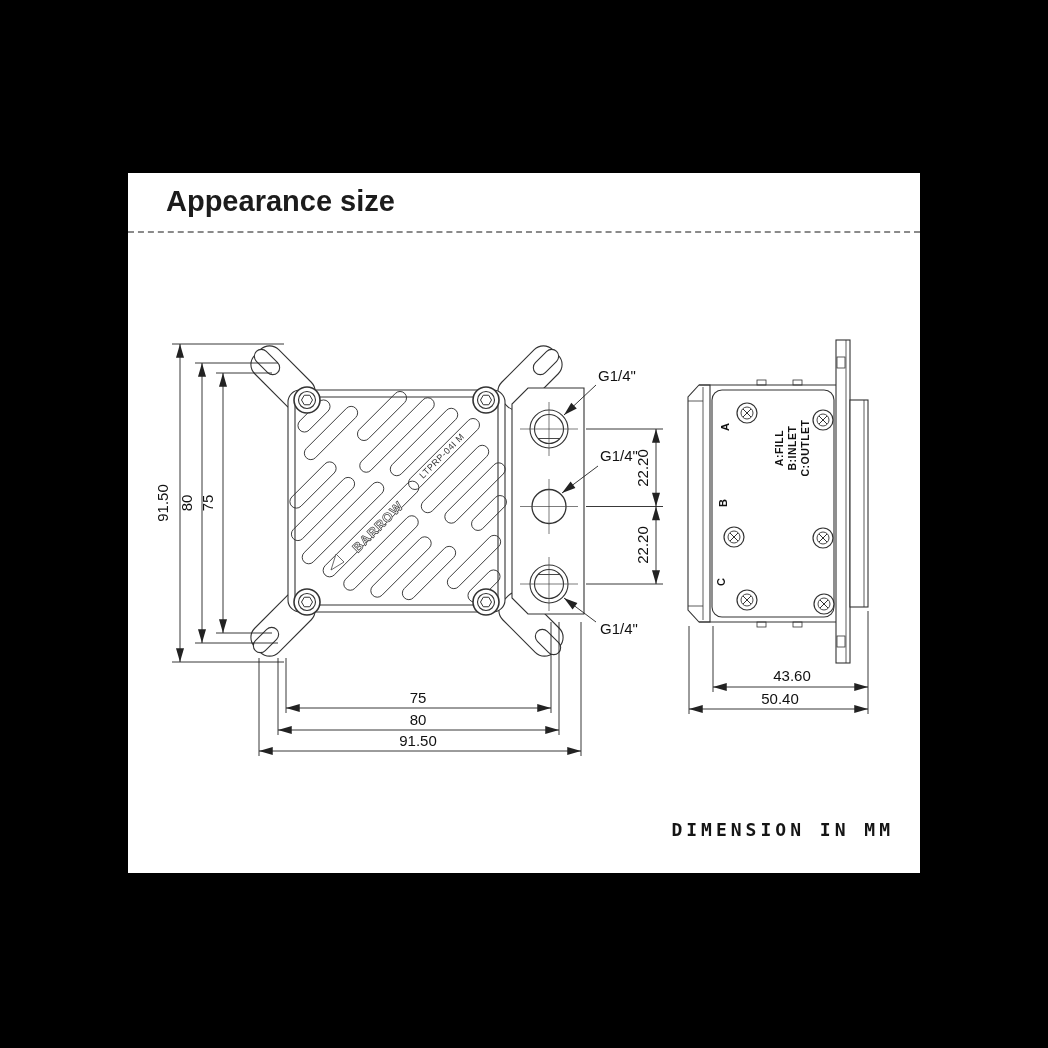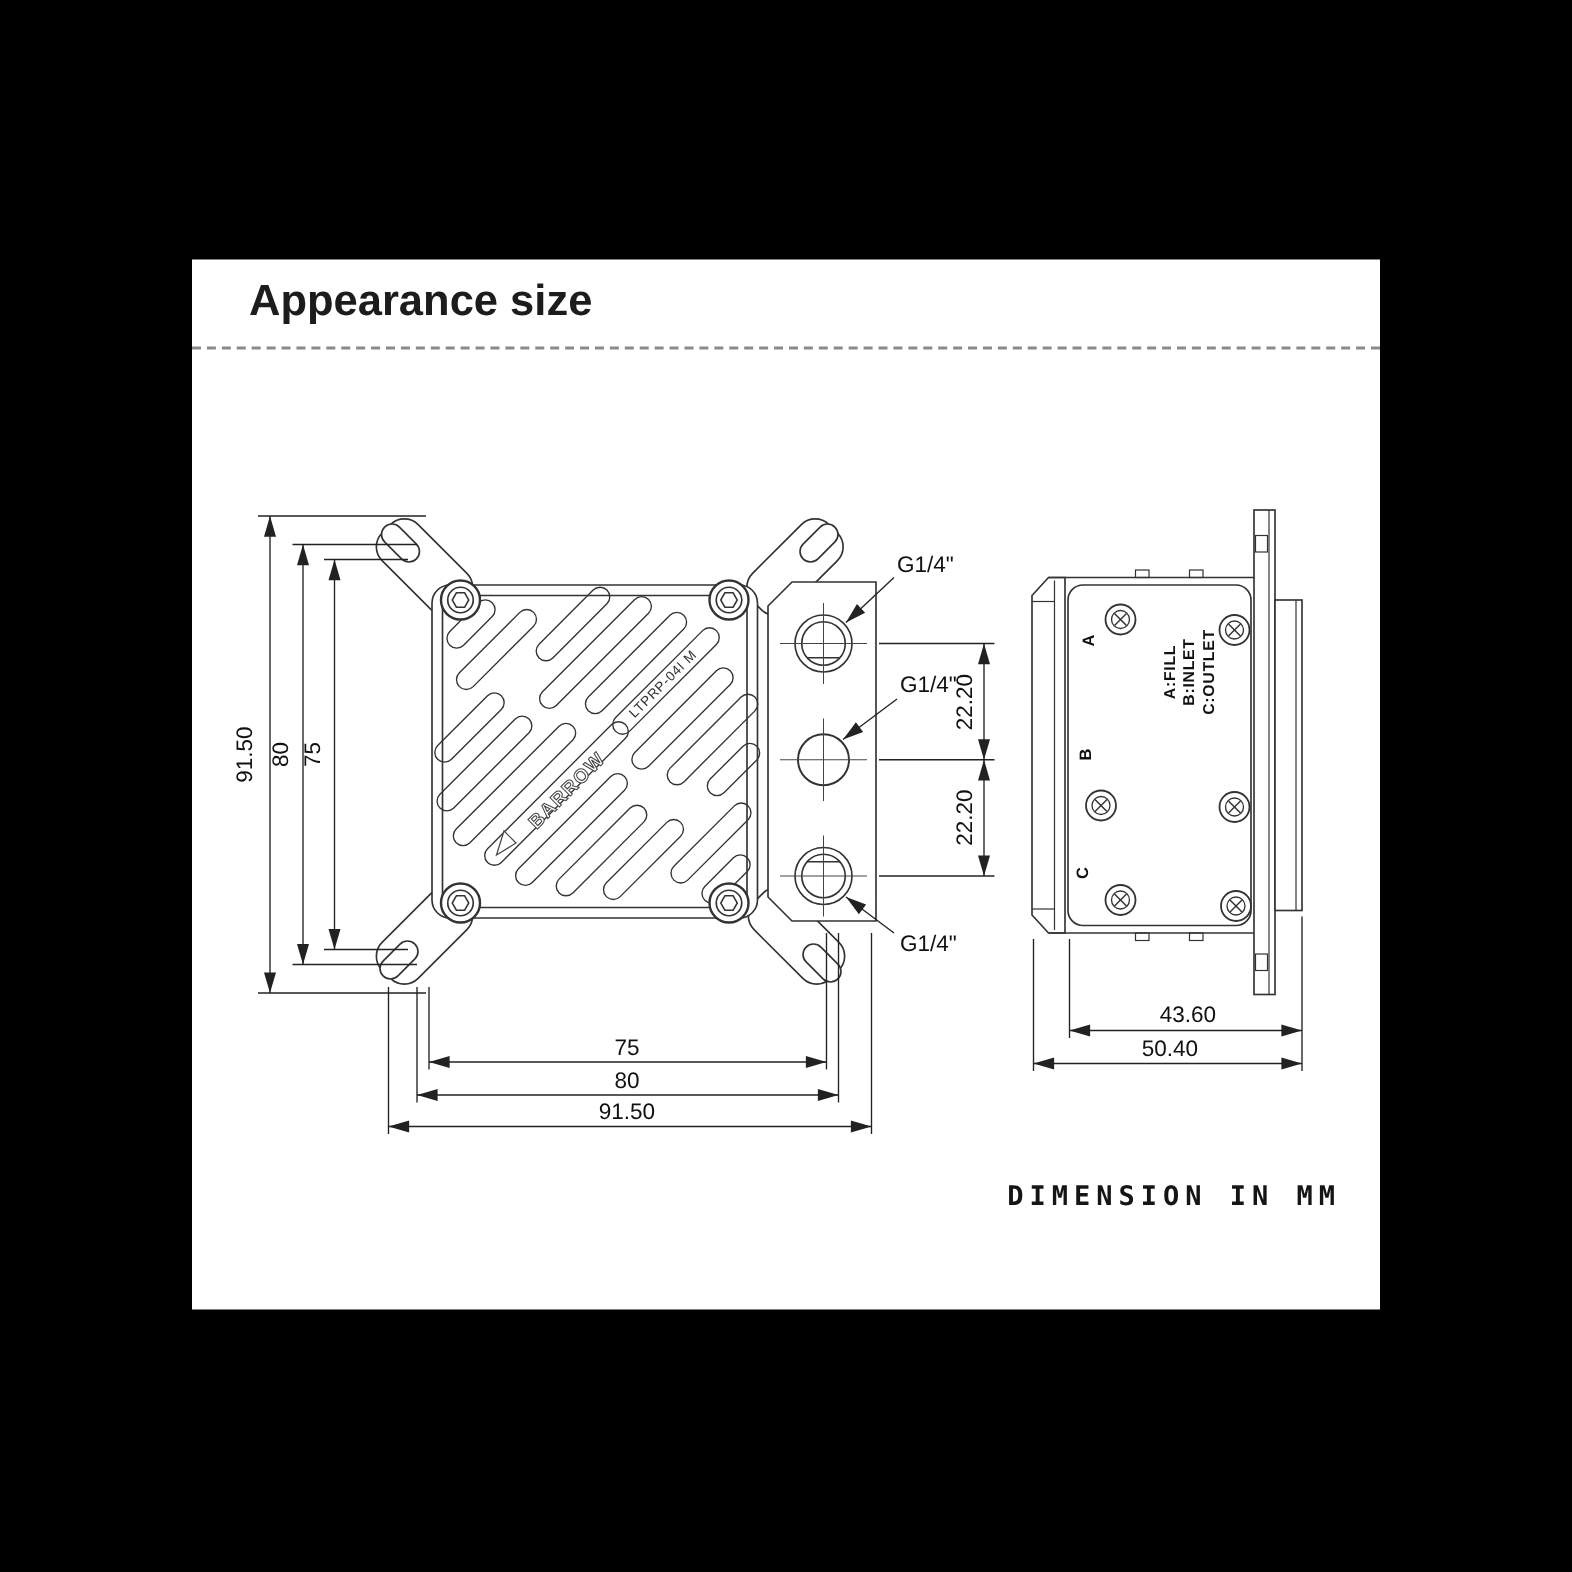--- a/index.html
+++ b/index.html
@@ -3,21 +3,21 @@
 <meta charset="utf-8">
 <style>
   html,body{margin:0;padding:0;background:#000;width:1048px;height:1048px;overflow:hidden;
     font-family:"Liberation Sans",sans-serif;}
   .stage{position:relative;width:1048px;height:1048px;background:#000;}
   .panel{position:absolute;left:128px;top:173px;width:792px;height:700px;background:#fff;}
   .title{position:absolute;left:38px;top:12px;font-size:29px;font-weight:bold;color:#1c1c1c;
     letter-spacing:0px;}
   .divider{position:absolute;left:0;top:58px;width:792px;border-bottom:2px dashed #8a8a8a;}
   .drawing{position:absolute;left:0;top:0;}
-  .footer{position:absolute;right:26px;top:614px;font-family:"DejaVu Sans Mono",monospace;
+  .footer{position:absolute;right:26px;top:646px;font-family:"DejaVu Sans Mono",monospace;
     font-weight:bold;font-size:18px;letter-spacing:4px;color:#151515;}
   svg text{font-family:"Liberation Sans",sans-serif;fill:#111;}
   .dimtxt{font-size:15px;}
   .lbl{font-size:15px;}
   .mark{font-size:11px;font-weight:bold;}
   .legend{font-size:10.5px;font-weight:bold;letter-spacing:0.5px;}
   .model{font-size:9px;font-weight:500;letter-spacing:0.5px;fill:#333;}
   .logo{font-size:13px;font-weight:bold;letter-spacing:1px;fill:#fff;stroke:#444;stroke-width:0.7px;}
 </style>
 </head>

